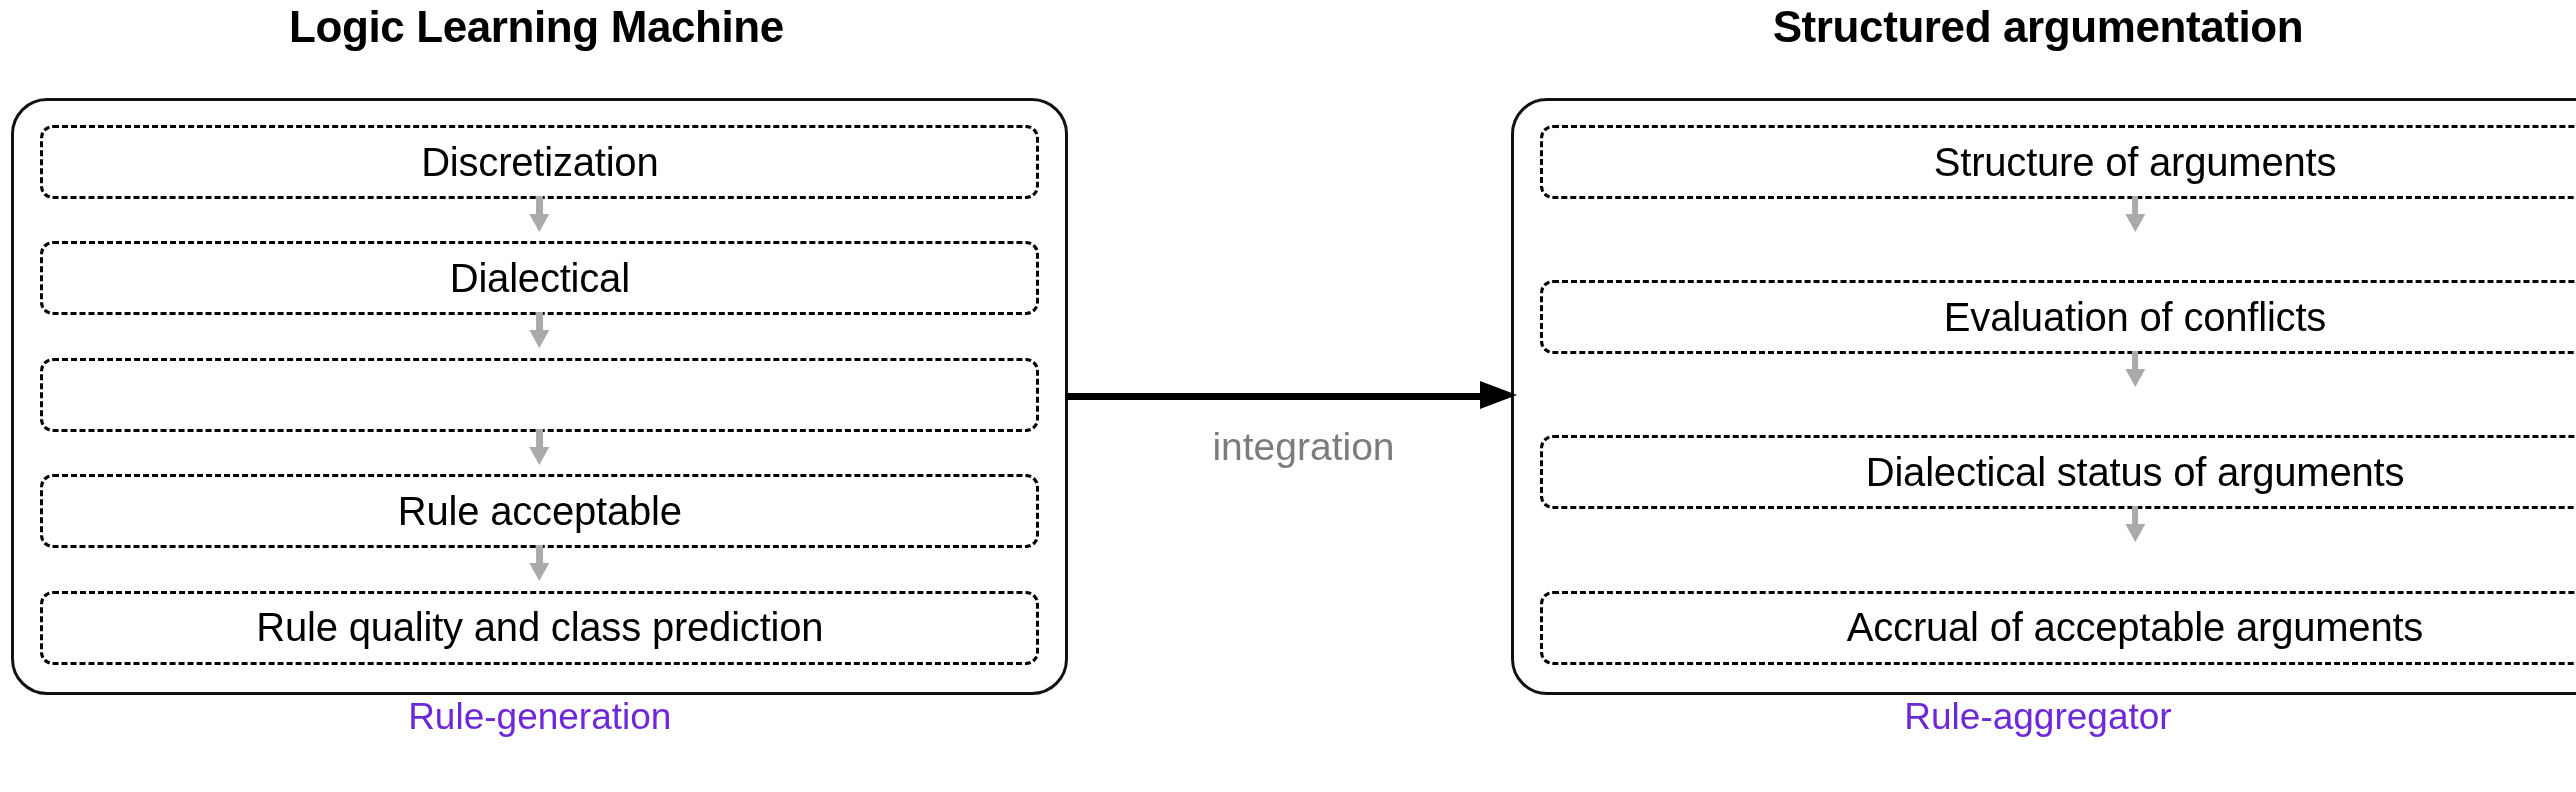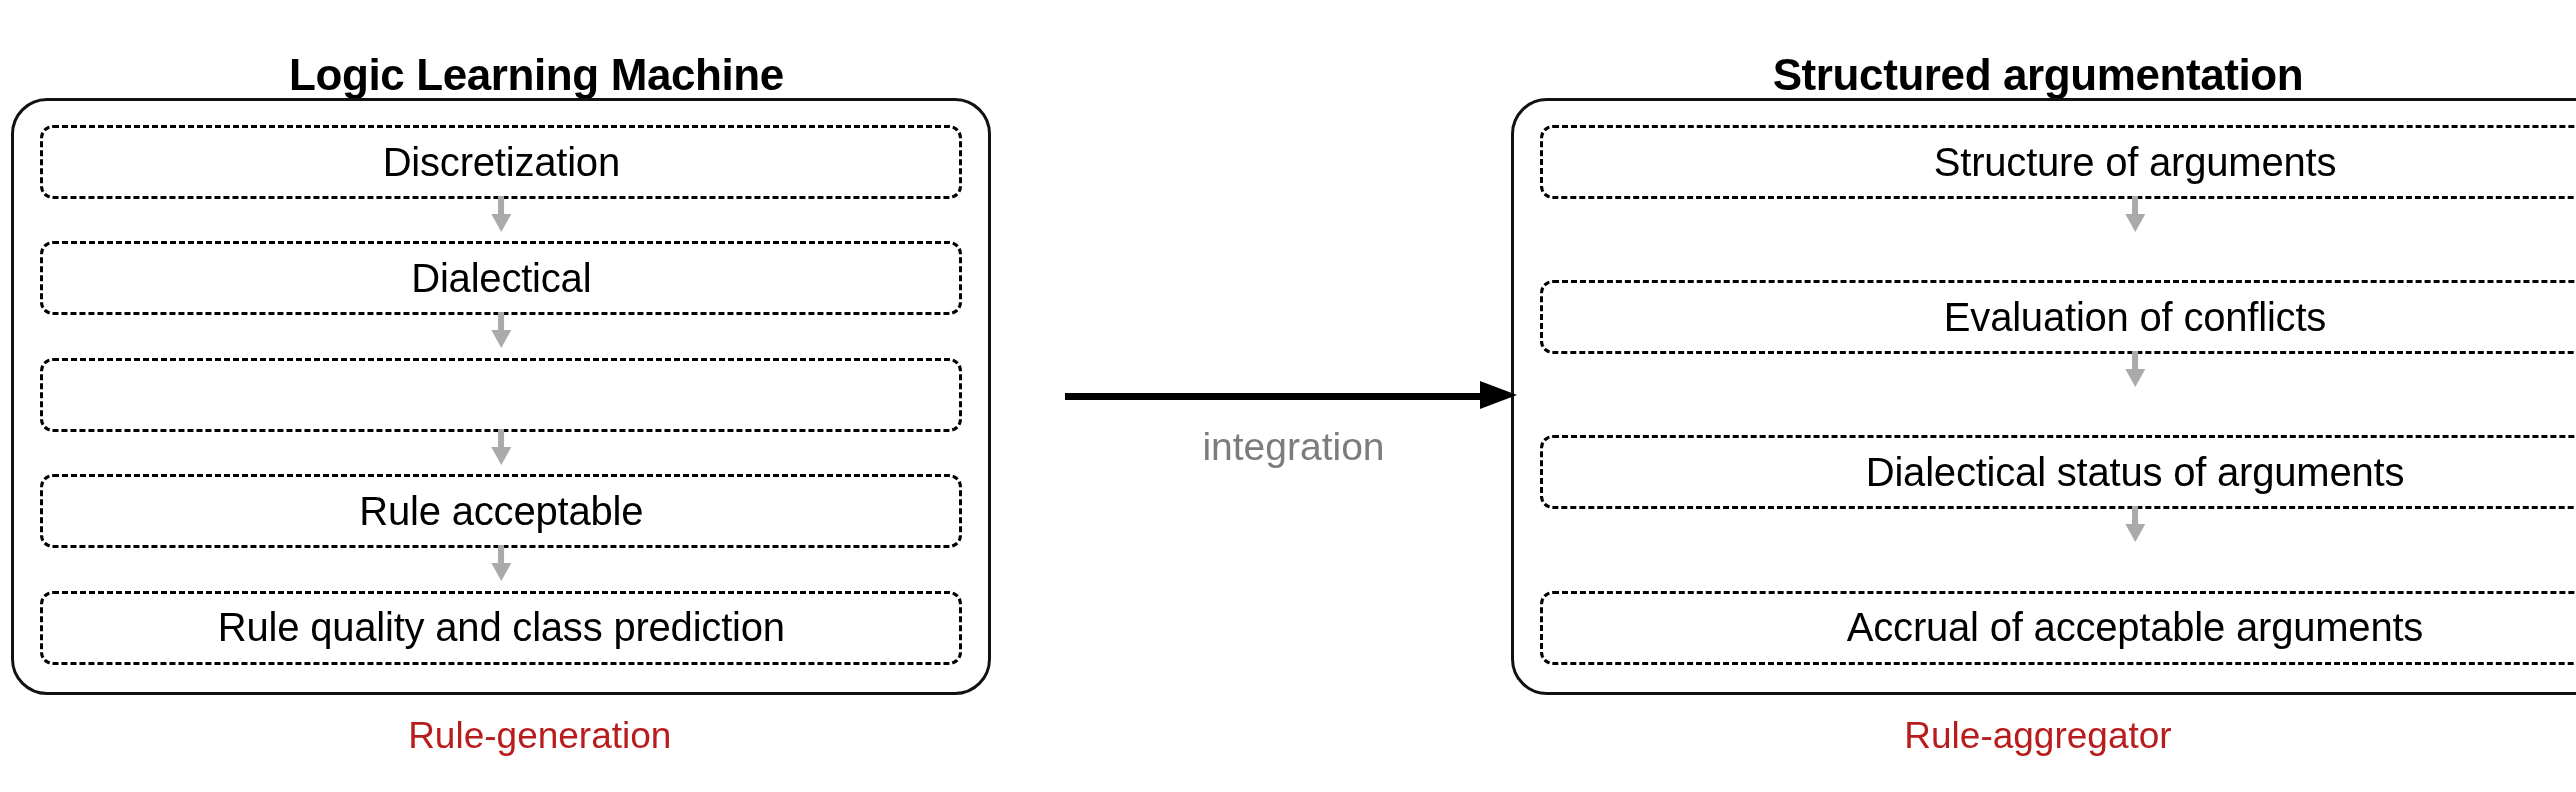--- a/index.html
+++ b/index.html
@@ -26,36 +26,35 @@
   .col-title {
     position: absolute;
     top: 1.6px;
     font-size: 44px;
     font-weight: bold;
     color: #000000;
     text-align: center;
     letter-spacing: -0.4px;
     white-space: nowrap;
     line-height: 50px;
-    margin-top: 48px;
   }
   #title-left  { left: 0;    width: 1073px; }
   #title-right { left: 1511px; width: 1054px; }
 
   
   .panel {
     position: absolute;
     top: 98px;
     height: 597px;
     border: 3.2px solid #111111;
     border-radius: 36px;
     background: #ffffff;
     box-sizing: border-box;
   }
-  #panel-left  { left: 11.3px;   width: 980px; }
+  #panel-left  { left: 11.3px;   width: 1057px; }
   #panel-right { left: 1511px; width: 1248px; }
 
   .panel-inner {
     position: absolute;
     left: 0; right: 0; top: 0; bottom: 0;
     padding: 24px 26px 27.4px 26px;
     display: flex;
     flex-direction: column;
     justify-content: space-between;
     box-sizing: border-box;
@@ -108,24 +107,24 @@
     width: 0;
     height: 0;
     border-left: 10.5px solid transparent;
     border-right: 10.5px solid transparent;
     border-top: 18px solid #aaaaaa;
   }
 
   
   .caption {
     position: absolute;
-    top: 714px;
+    top: 695px;
     font-size: 37px;
     line-height: 44px;
-    color: #b91c1c;
+    color: #6d28d9;
     text-align: center;
     white-space: nowrap;
   }
   #caption-left  { left: 11.3px;   width: 1057px; }
   #caption-right { left: 1511px; width: 1054px; }
 
   
   #integration-arrow {
     position: absolute;
     left: 1065px;
@@ -154,20 +153,21 @@
   #integration-label {
     position: absolute;
     left: 1065px;
     top: 424px;
     width: 457px;
     text-align: center;
     font-size: 39px;
     line-height: 45px;
     color: #7c7c7c;
     white-space: nowrap;
+    padding-left: 10px;
   }
 </style>
 </head>
 <body>
 
 <div id="canvas">
 
   <div class="col-title" id="title-left">Logic Learning Machine</div>
 
   <div class="col-title" id="title-right">Structured argumentation</div>

